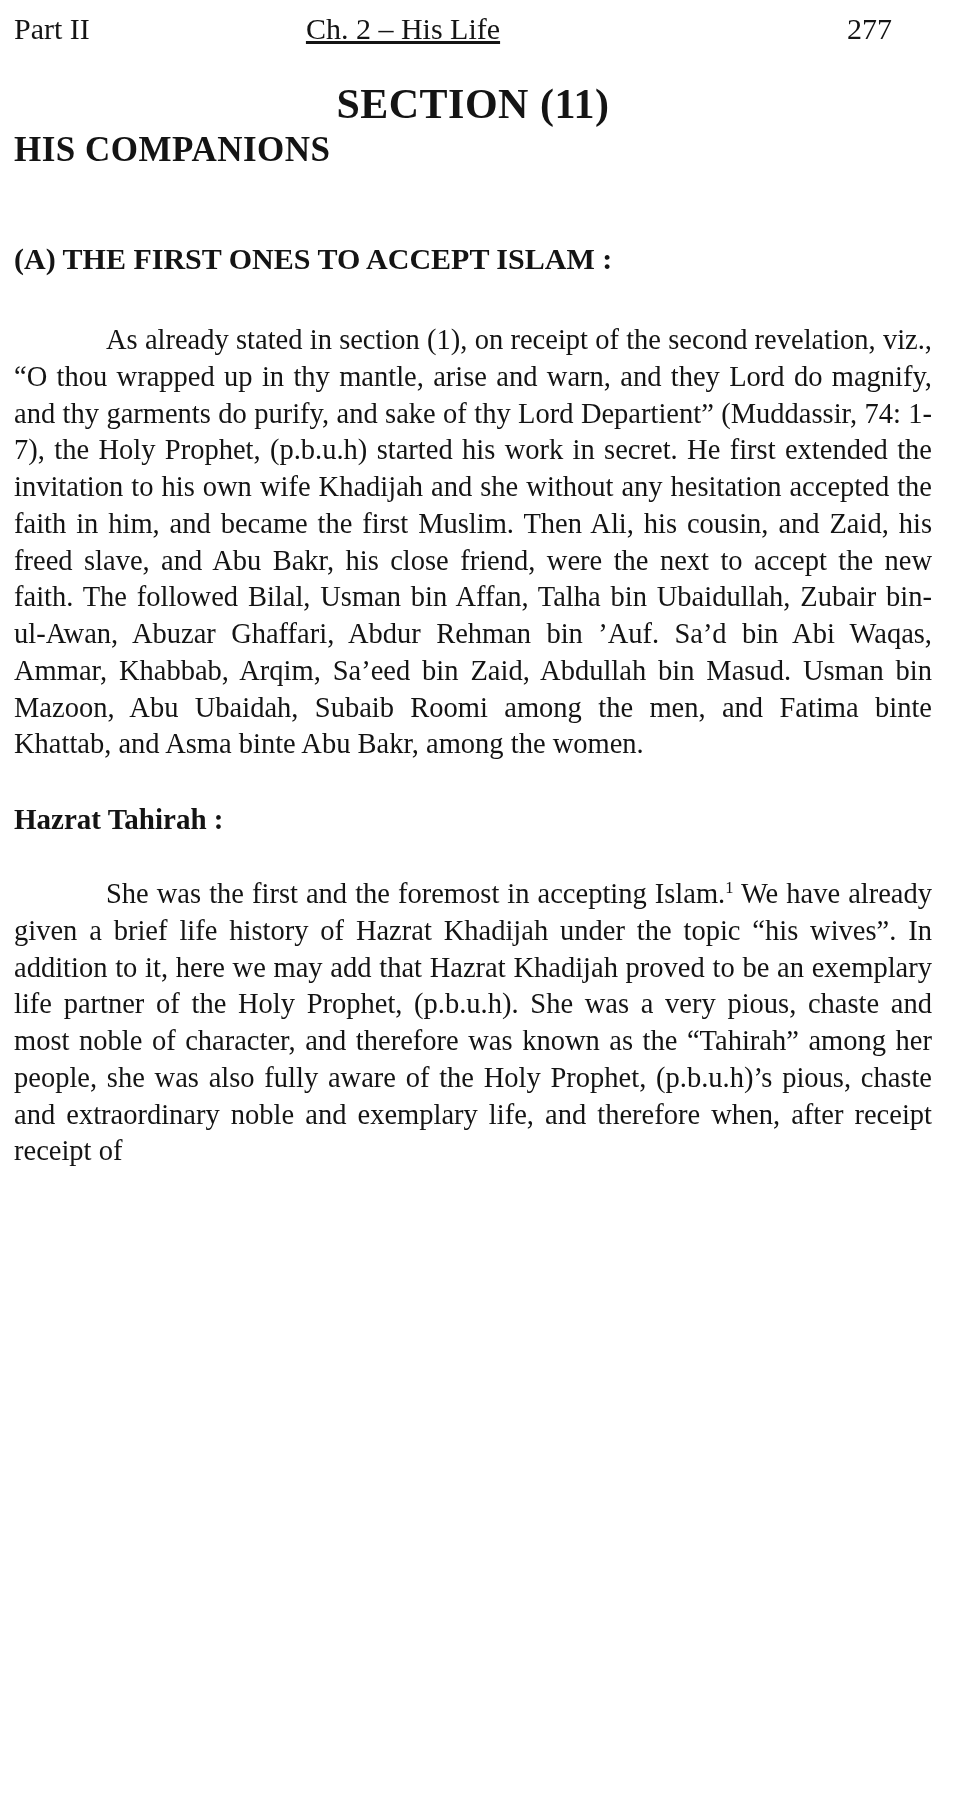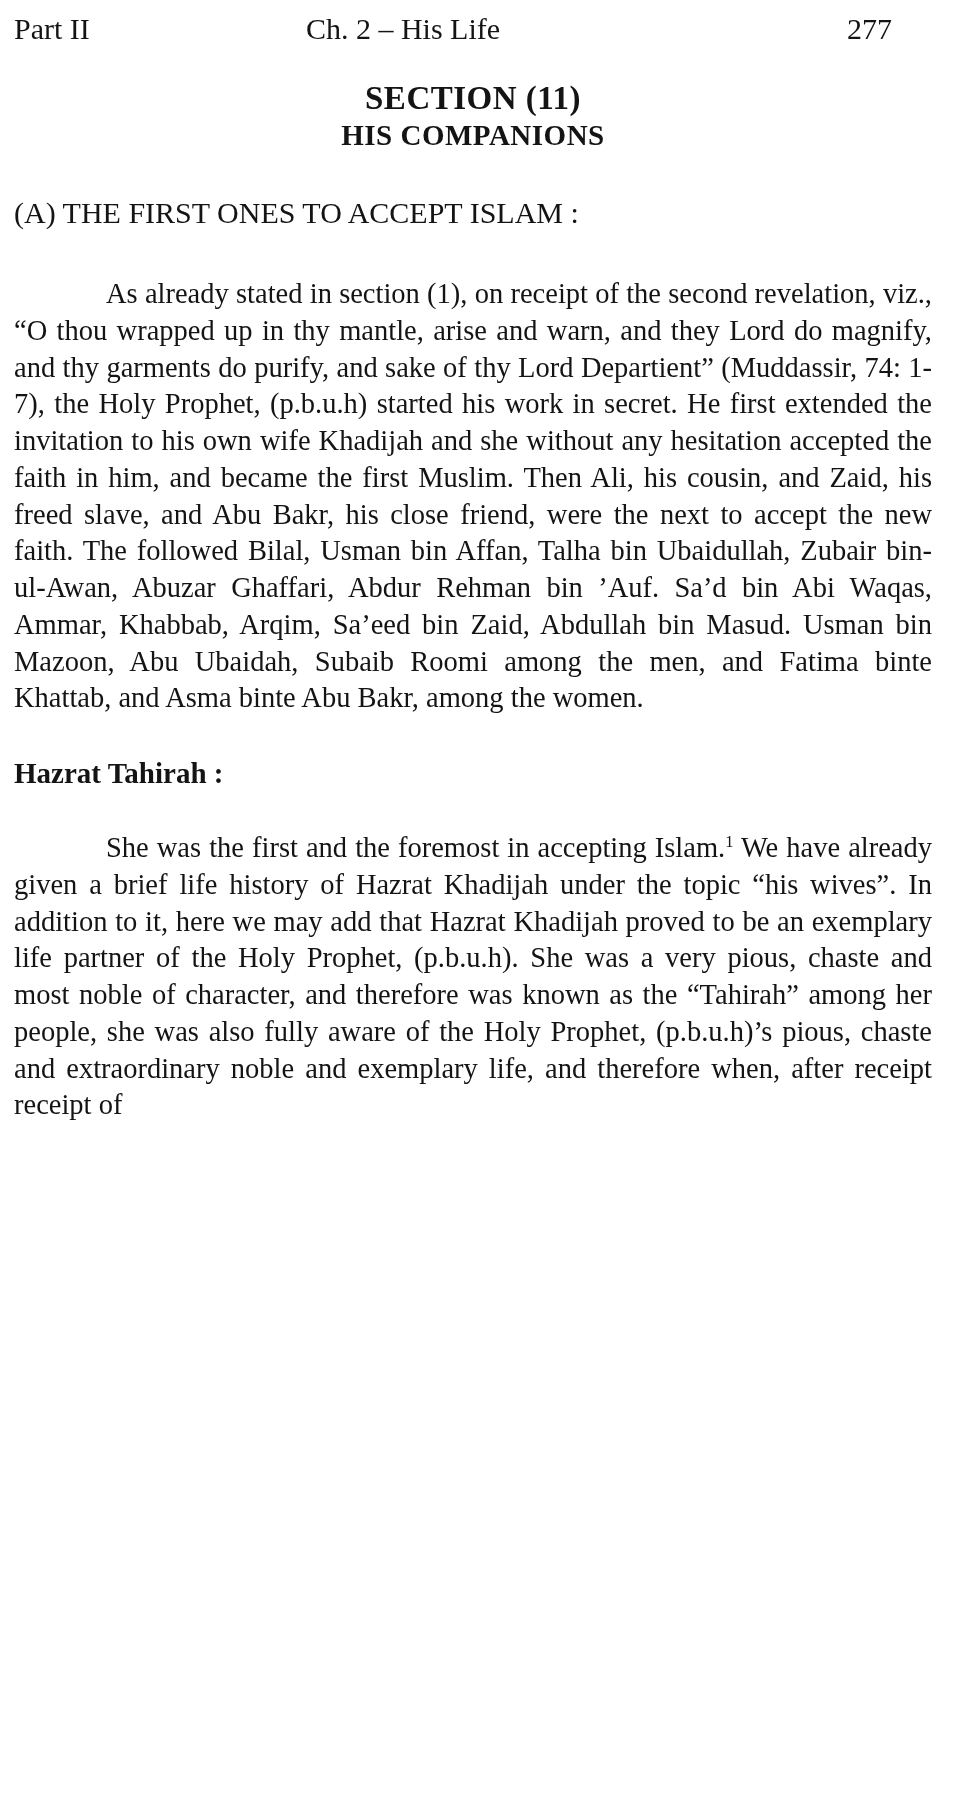--- a/index.html
+++ b/index.html
@@ -20,40 +20,40 @@
   }
   
   .running-header {
     display: grid;
     grid-template-columns: 1fr auto 1fr;
     align-items: baseline;
     font-size: 30px;
     margin-bottom: 34px;
   }
   .running-header .hdr-left { justify-self: start; }
-  .running-header .hdr-center { justify-self: center; transform: translateX(-70px); }
+  .running-header .hdr-center { justify-self: center; transform: translateX(-70px); text-decoration: underline; }
   .running-header .hdr-right { justify-self: end; padding-right: 40px; }
 
   
   .section-title {
     text-align: center;
     font-weight: bold;
-    font-size: 33px;
+    font-size: 42px;
     margin: 0 0 2px 0;
     letter-spacing: 0.5px;
   }
   .section-subtitle {
-    text-align: center;
+    text-align: left;
     font-weight: bold;
-    font-size: 29px;
-    margin: 0 0 44px 0;
+    font-size: 35px;
+    margin: 0 0 72px 0;
     letter-spacing: 0.5px;
   }
   .subsection-heading {
-    font-weight: normal;
+    font-weight: bold;
     font-size: 30px;
     margin: 4px 0 46px 0;
   }
   .khadijah-heading {
     font-weight: bold;
     font-size: 29px;
     margin: 14px 0 40px 0;
   }
 
   

